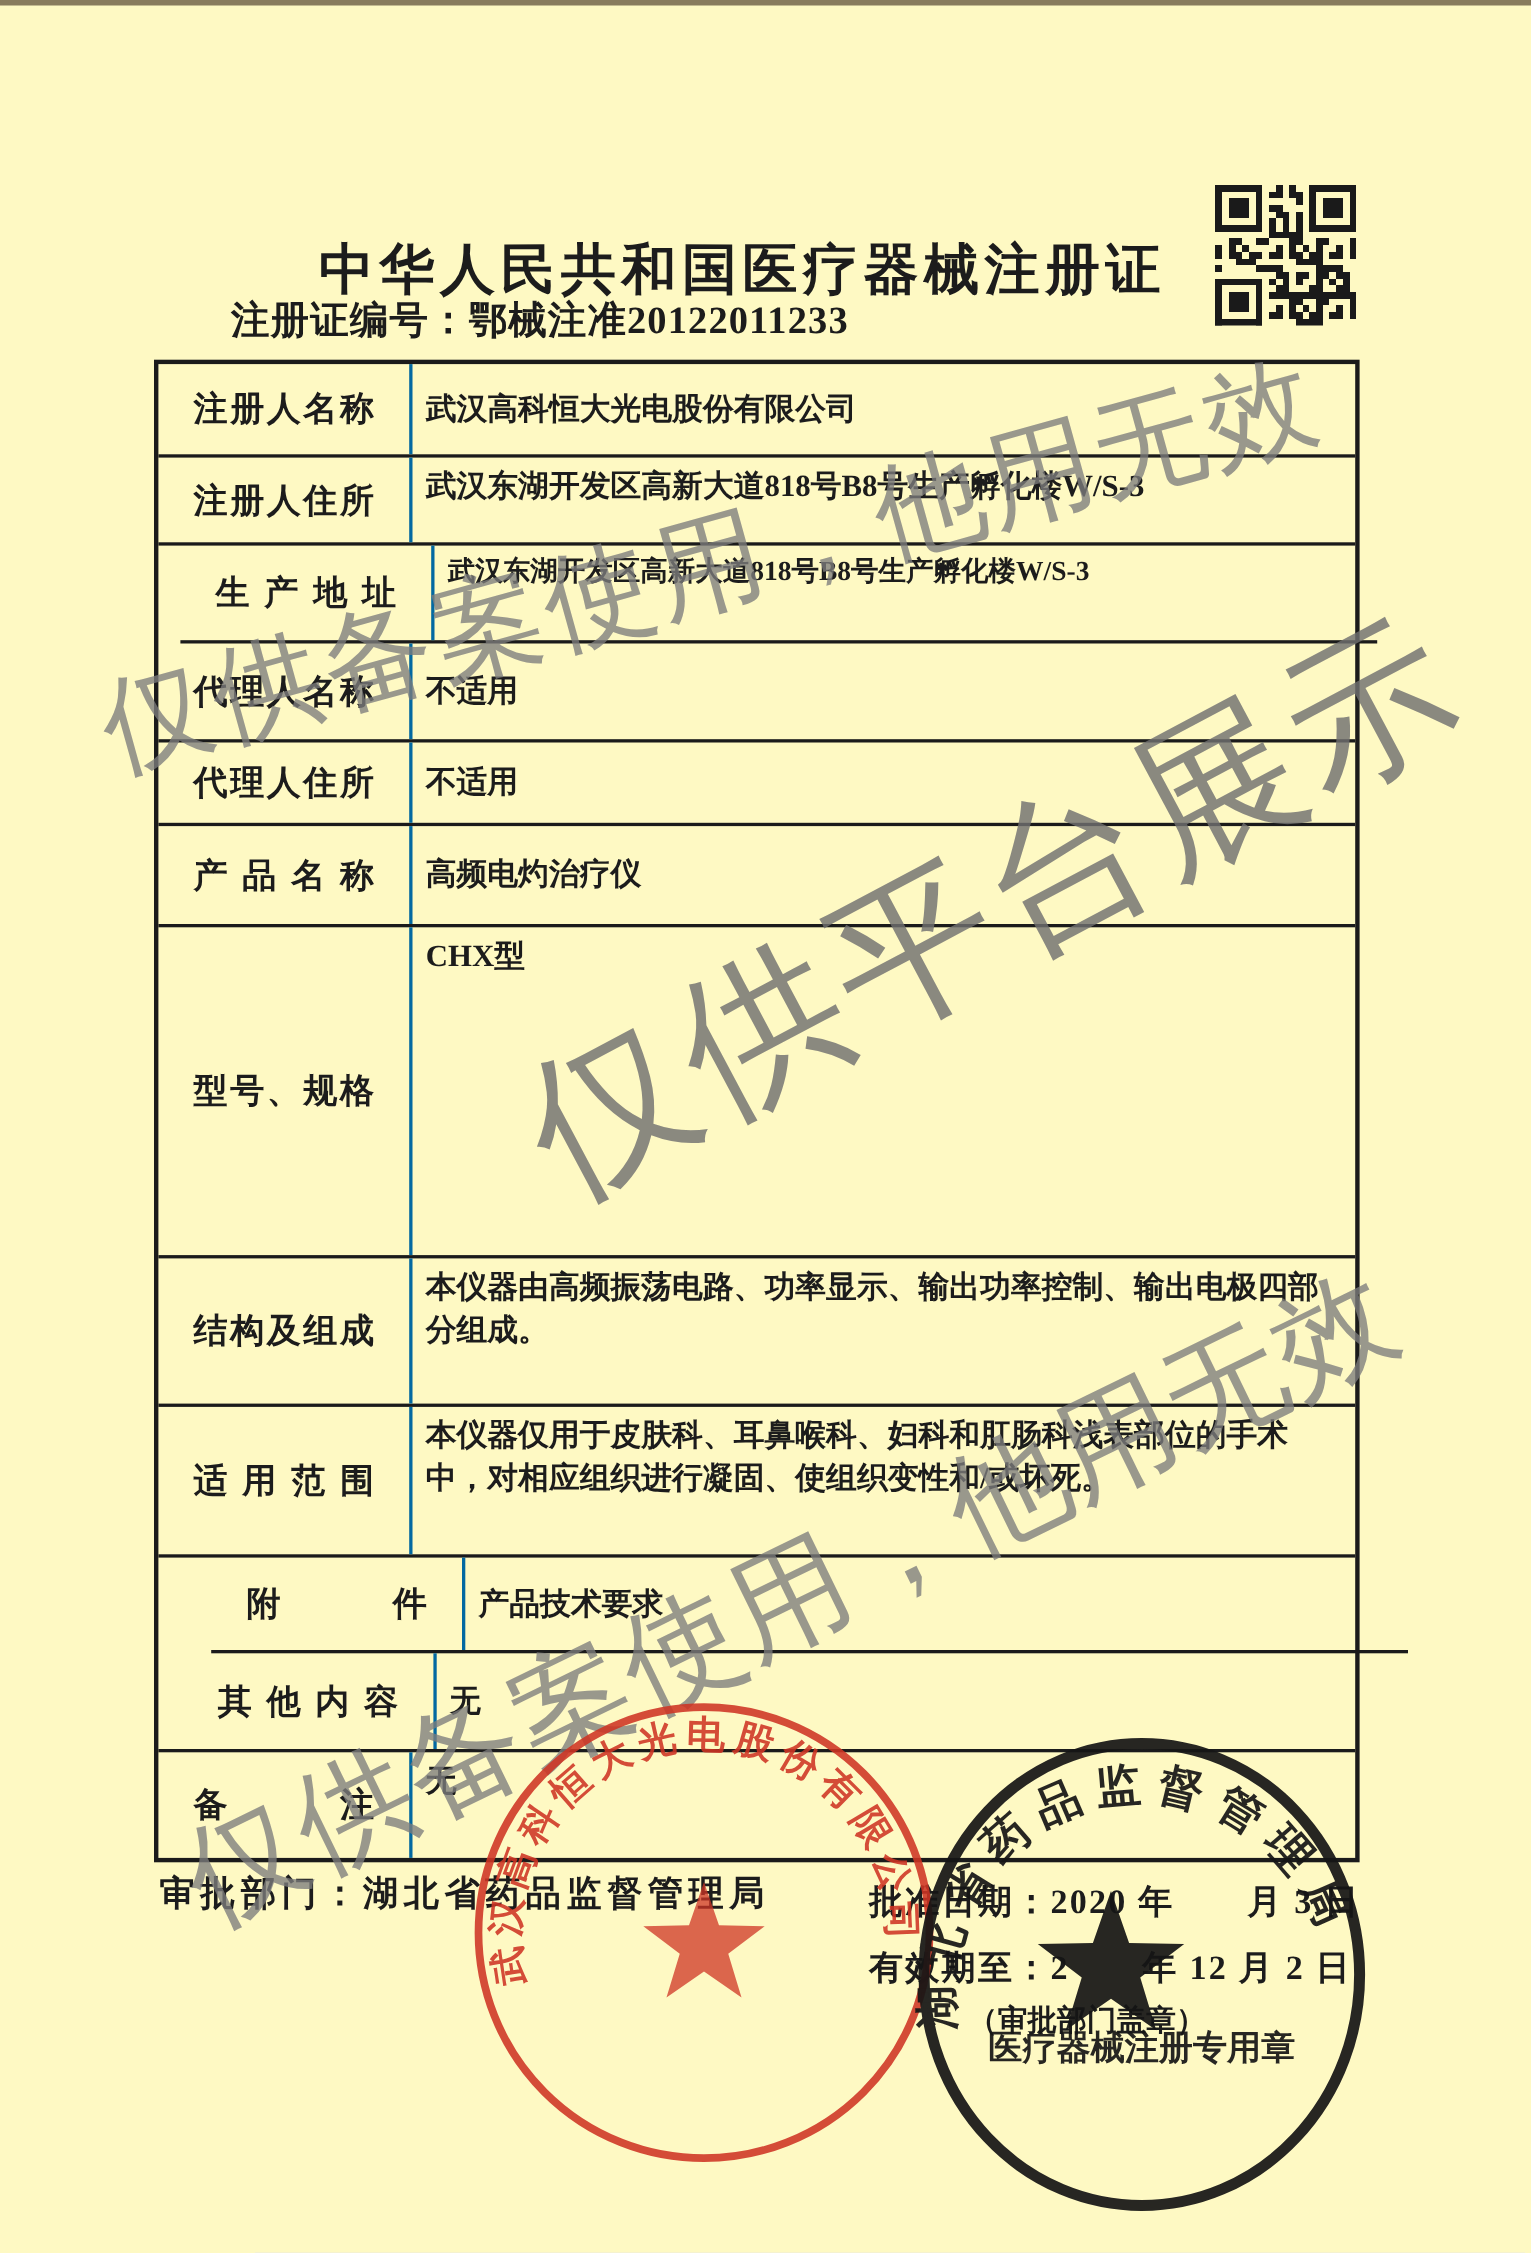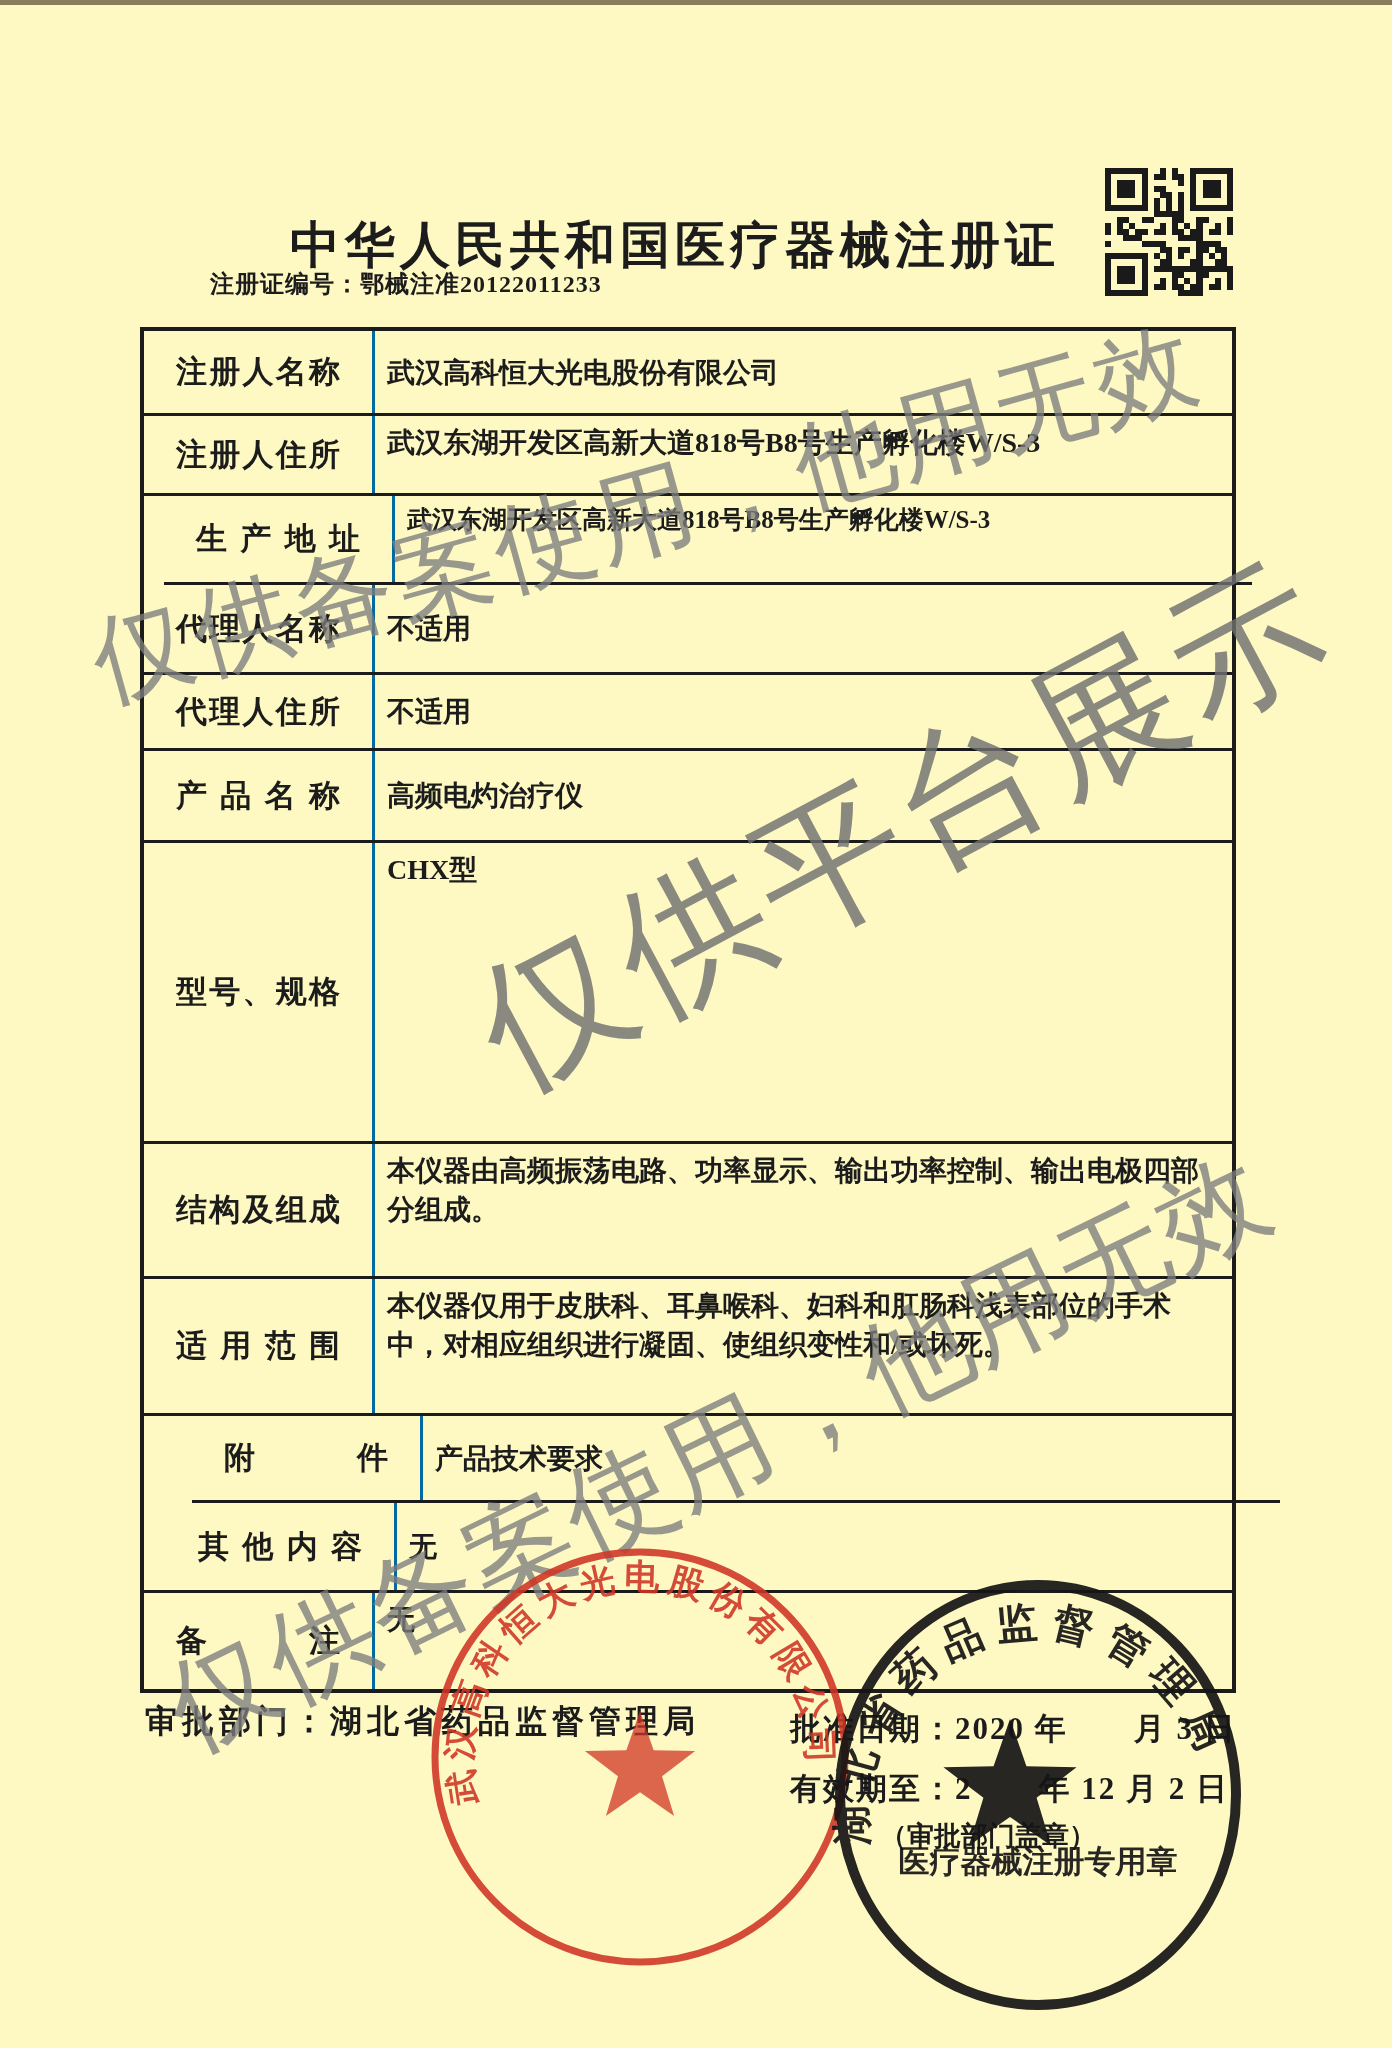--- a/index.html
+++ b/index.html
@@ -1,21 +1,21 @@
 <!DOCTYPE html>
 <html><head>
 <meta charset="utf-8">
 <style>
   html,body{margin:0;padding:0;background:#e8e6e2;}
   .page{position:relative;width:1392px;height:2048px;margin:0 auto;background:#fef9c3;
         overflow:hidden;font-family:"Liberation Serif","DejaVu Serif",serif;color:#1c1c1c;}
   .scan-edge-top{position:absolute;left:0;top:0;width:100%;height:5px;background:#6a5c44;opacity:.8;}
   .title{position:absolute;left:160px;top:212px;width:1030px;text-align:center;
          font-size:50px;font-weight:700;letter-spacing:5px;white-space:nowrap;}
-  .regno{position:absolute;left:210px;top:268px;font-size:24px;font-weight:700;letter-spacing:1px;white-space:nowrap;}
+  .regno{position:absolute;left:210px;top:268px;font-size:35px;font-weight:700;letter-spacing:1px;white-space:nowrap;}
   .qr{position:absolute;left:1100px;top:168px;width:138px;height:128px;}
   
   .cert-table{position:absolute;left:140px;top:327px;width:1096px;height:1366px;
               border:4px solid #1b1b1b;box-sizing:border-box;}
   .trow{position:relative;display:flex;width:100%;box-sizing:border-box;border-bottom:3px solid #1b1b1b;}
   .trow:last-child{border-bottom:none;}
   .tlabel{width:231px;flex:0 0 231px;border-right:3px solid #0369a1;display:flex;align-items:center;box-sizing:border-box;}
   .tlabel span{display:block;width:100%;padding:0 32px;font-size:31px;font-weight:700;
                text-align:justify;text-align-last:justify;box-sizing:border-box;}
   .tvalue{flex:1 1 auto;display:flex;align-items:center;padding:0 14px 0 12px;box-sizing:border-box;

